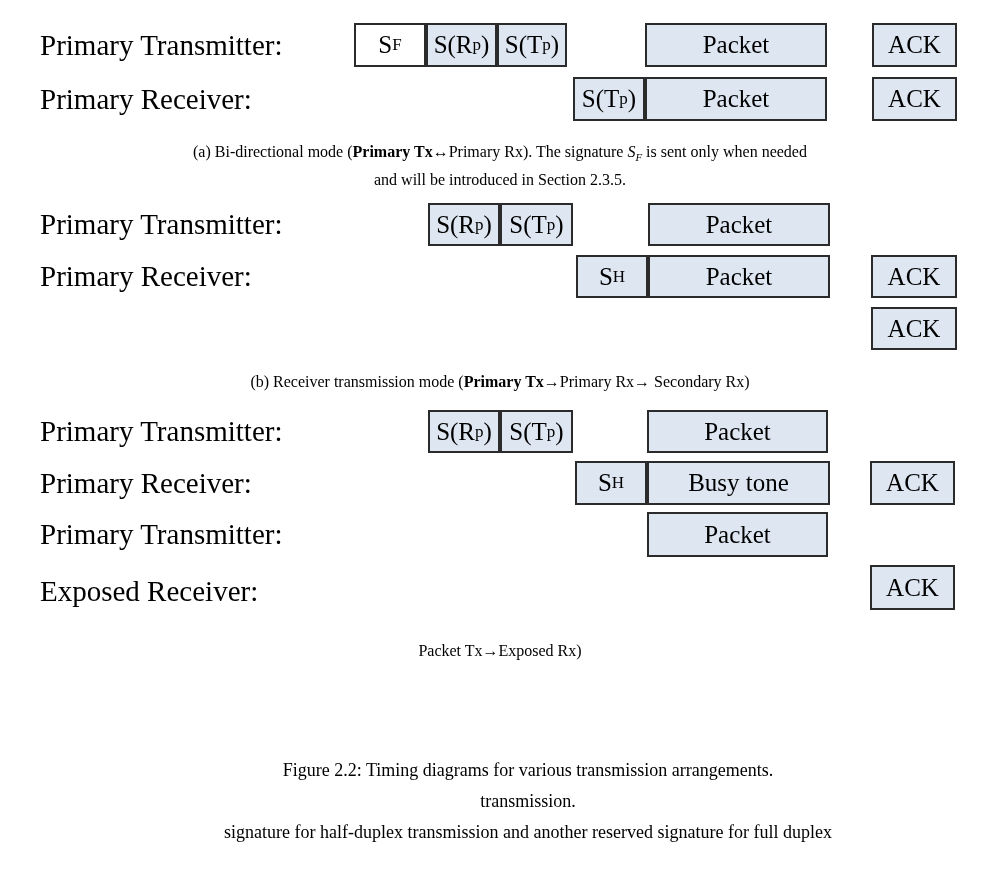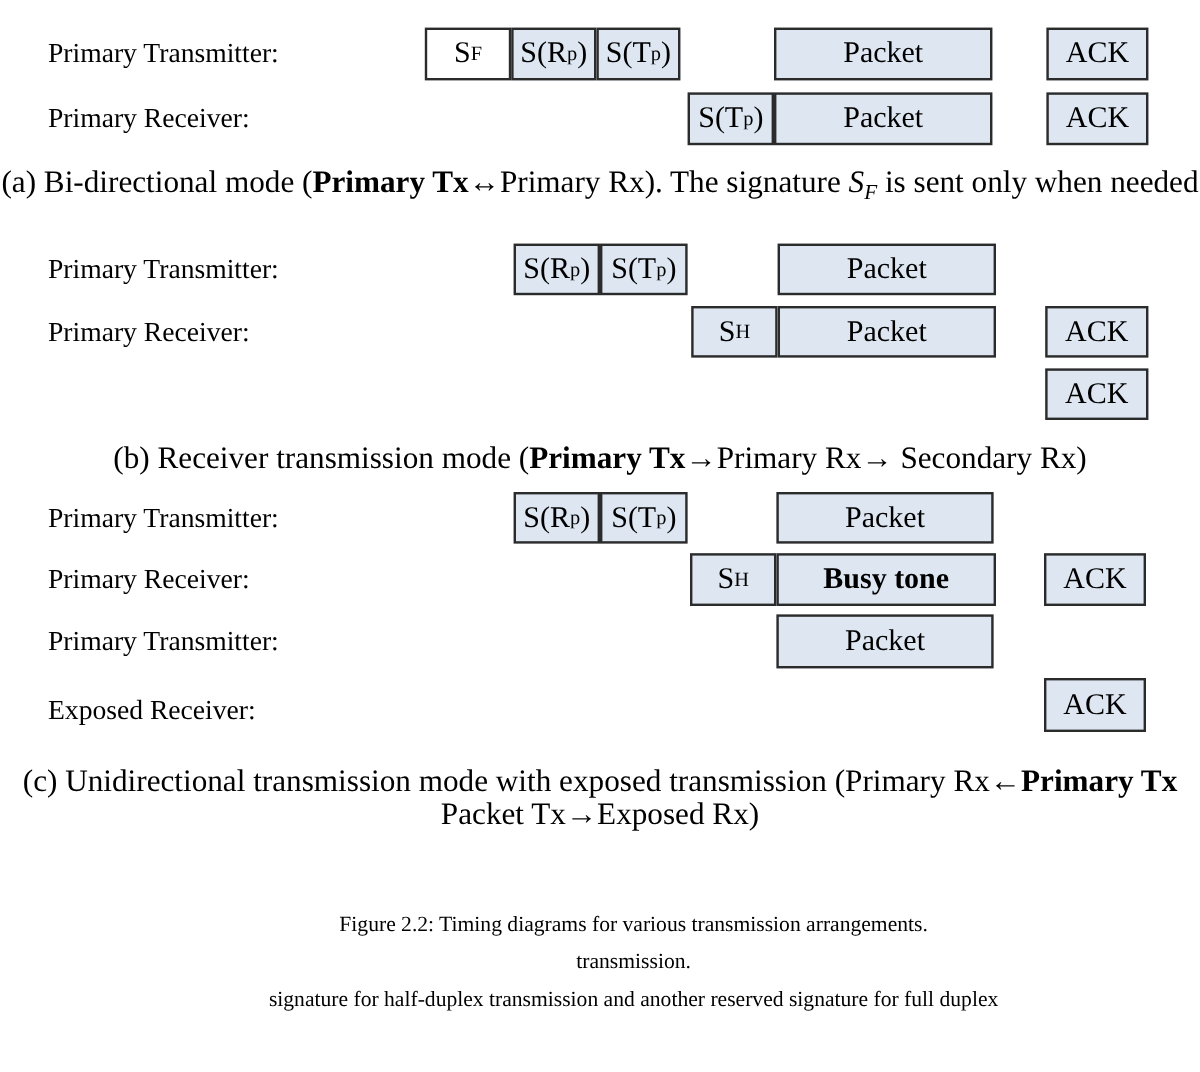--- a/index.html
+++ b/index.html
@@ -7,38 +7,38 @@
     position:relative;
     width:1000px;height:893px;
     background:#ffffff;
     color:#000;
     font-family:"Liberation Serif","DejaVu Serif",serif;
     overflow:hidden;
   }
   .row-label{
     position:absolute;
     display:flex;align-items:center;
-    font-size:23px;
+    font-size:29px;
     white-space:nowrap;
   }
   .tbox{
     position:absolute;
     box-sizing:border-box;
     border:2px solid var(--box-border,#2b2b2b);
     background:var(--box-fill,#dde6f1);
     display:flex;align-items:center;justify-content:center;
     font-size:25px;
     white-space:nowrap;
   }
   .tbox.white{background:var(--box-fill-white,#ffffff);}
   .tbox sub, .caption sub{font-size:68%;line-height:0;}
   .caption{
     position:absolute;left:0;width:1000px;
     text-align:center;
-    font-size:26px;line-height:28px;
+    font-size:16px;line-height:28px;
   }
   .fig-caption{font-size:18px;line-height:31px;margin-left:28px;}
   .b{font-weight:bold;}
   .i{font-style:italic;}
 </style>
 </head>
 <body>
 
 <div id="diagram" style="width: 1000px; height: 893px; --box-fill: #dde6f1; --box-fill-white: #ffffff; --box-border: #2b2b2b; background: rgb(255, 255, 255); color: rgb(0, 0, 0);">
     <div class="row-label" style="left: 40px; top: 23px; height: 44px;">Primary Transmitter:</div>
@@ -69,20 +69,21 @@
       <span>)</span>
     </div>
     <div class="tbox" style="left: 645px; width: 182px; top: 77px; height: 44px;">
       <span>Packet</span>
     </div>
     <div class="tbox" style="left: 872px; width: 85px; top: 77px; height: 44px;">
       <span>ACK</span>
     </div>
     <div class="caption" style="top: 138px;">
       <div><span>(a) Bi-directional mode (</span><span class="b">Primary Tx</span><span>↔Primary Rx). The signature </span><span class="i">S</span><sub class="i">F</sub><span> is sent only when needed</span></div>
+      <div><span>and will be introduced in Section 2.3.5.</span></div>
     </div>
     <div class="row-label" style="left: 40px; top: 203px; height: 43px;">Primary Transmitter:</div>
     <div class="tbox" style="left: 428px; width: 72px; top: 203px; height: 43px;">
       <span>S(R</span>
       <sub>p</sub>
       <span>)</span>
     </div>
     <div class="tbox" style="left: 500px; width: 73px; top: 203px; height: 43px;">
       <span>S(T</span>
       <sub>p</sub>
@@ -120,36 +121,35 @@
       <span>)</span>
     </div>
     <div class="tbox" style="left: 647px; width: 181px; top: 410px; height: 43px;">
       <span>Packet</span>
     </div>
     <div class="row-label" style="left: 40px; top: 461px; height: 44px;">Primary Receiver:</div>
     <div class="tbox" style="left: 575px; width: 72px; top: 461px; height: 44px;">
       <span>S</span>
       <sub>H</sub>
     </div>
-    <div class="tbox" style="left: 647px; width: 183px; top: 461px; height: 44px; font-weight: bold;">
+    <div class="tbox" style="left: 647px; width: 183px; top: 461px; height: 44px;">
       <span>Busy tone</span>
     </div>
     <div class="tbox" style="left: 870px; width: 85px; top: 461px; height: 44px;">
       <span>ACK</span>
     </div>
     <div class="row-label" style="left: 40px; top: 512px; height: 45px;">Primary Transmitter:</div>
     <div class="tbox" style="left: 647px; width: 181px; top: 512px; height: 45px;">
       <span>Packet</span>
     </div>
     <div class="row-label" style="left: 40px; top: 569px; height: 45px;">Exposed Receiver:</div>
     <div class="tbox" style="left: 870px; width: 85px; top: 565px; height: 45px;">
       <span>ACK</span>
     </div>
     <div class="caption" style="top: 637px;">
-      <div><span>(c) Unidirectional transmission mode with exposed transmission (Primary Rx←</span><span class="b">Primary Tx</span></div>
       <div><span>Packet Tx→Exposed Rx)</span></div>
     </div>
     <div class="caption fig-caption" style="top: 755px;">
       <div><span>Figure 2.2: Timing diagrams for various transmission arrangements.</span></div>
       <div><span>transmission.</span></div>
       <div><span>signature for half-duplex transmission and another reserved signature for full duplex</span></div>
     </div>
   </div>
 
 </body></html>

